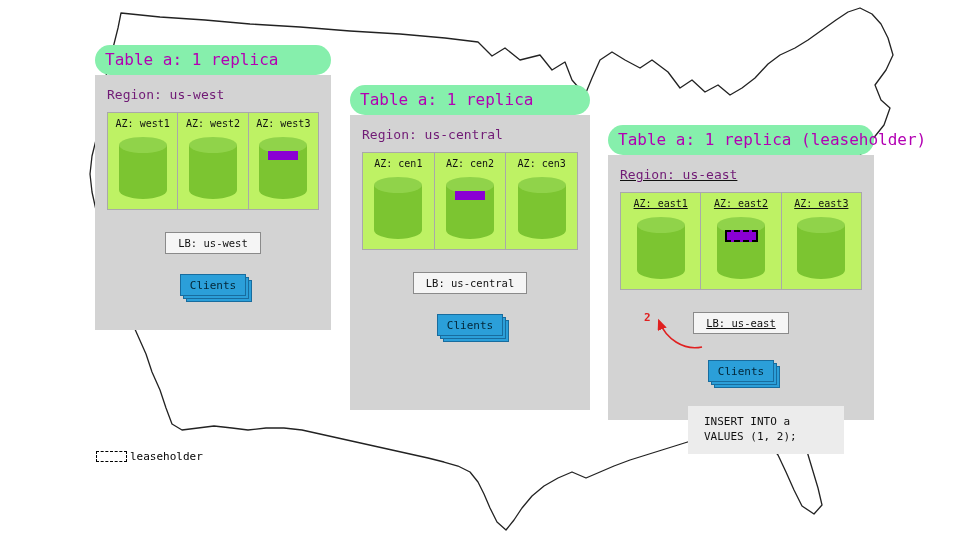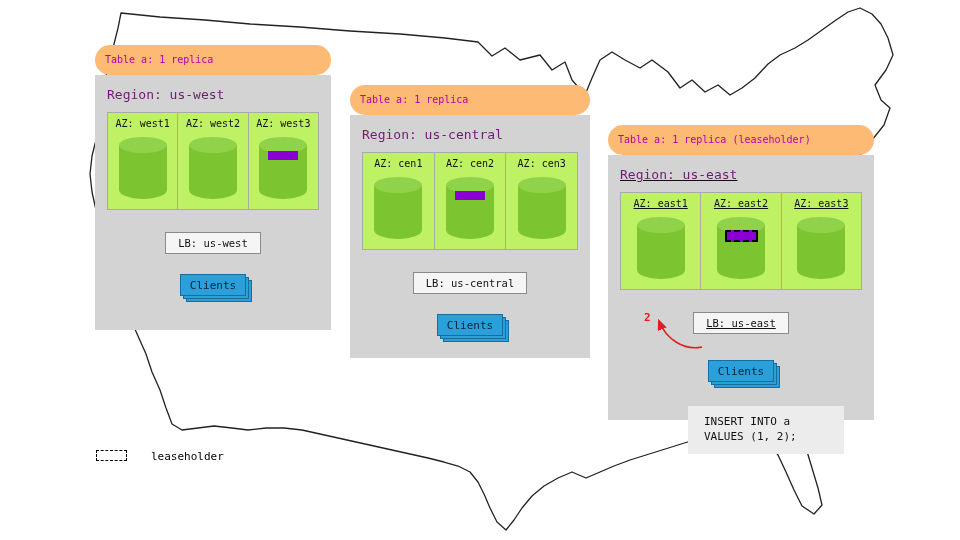--- a/index.html
+++ b/index.html
@@ -1,22 +1,22 @@
 <!DOCTYPE html>
 <html><head>
 <meta charset="utf-8">
 <style>
   html,body { margin:0; padding:0; background:#fff; }
   body { font-family: "DejaVu Sans Mono", "Liberation Mono", monospace; color:#111; }
   .canvas { position:relative; width:960px; height:540px; overflow:hidden; background:#fff; }
   .map-svg { position:absolute; left:0; top:0; }
 
   .panel { position:absolute; }
-  .panel-title { height:30px; line-height:30px; background:#fdba74; padding-left:10px;
-                 font-size:10px; color:#b300b3; white-space:nowrap;border-radius:15px; }
+  .panel-title { height:30px; line-height:30px; background:#86efac; padding-left:10px;
+                 font-size:16px; color:#b300b3; white-space:nowrap;border-radius:15px; }
   .panel-body { background:#d3d3d3; padding:8px 12px 0 12px; box-sizing:border-box; }
   .region-label { font-size:13px; color:#701a75; margin:4px 0 10px 0; }
 
   .az-row { display:flex; border:1px solid #a9a9a9; background:#bef264; height:96px; }
   .az-cell { flex:1; border-right:1px solid #a9a9a9; text-align:center; }
   .az-cell:last-child { border-right:none; }
   .az-label { font-size:10px; padding-top:5px; color:#111; white-space:nowrap; }
 
   .cyl { position:relative; width:48px; height:62px; margin:8px auto 0 auto; }
   .cyl-body { position:absolute; left:0; top:8px; width:48px; height:54px; background:#7cc531;
@@ -37,21 +37,21 @@
   .clients-face { position:absolute; left:0; top:0; width:66px; height:22px; background:#2b9fd9;
                   border:1px solid #186c9e; box-sizing:border-box; display:flex; align-items:center;
                   justify-content:center; font-size:11px; color:#032536; }
 
   .arrow-svg { position:absolute; left:20px; top:150px; pointer-events:none; }
   .step-label { position:absolute; left:36px; top:156px; color:#e02020; font-size:11px; font-weight:bold; }
 
   .insert-note { position:absolute; left:688px; top:406px; width:156px; height:48px; background:#ececec;
                  box-sizing:border-box; padding:8px 16px; font-size:11px; line-height:15px; }
 
-  .legend { position:absolute; left:96px; top:450px; display:flex; gap:24px; }
+  .legend { position:absolute; left:96px; top:450px; display:flex; align-items:center; gap:3px; }
   .legend-swatch { display:inline-block; width:29px; height:9px; border:1.5px dashed #000; background:#fff; }
   .legend-label { font-size:11px; color:#000; }
 </style>
 </head>
 <body>
 
 <div class="canvas">
 
   <svg class="map-svg" width="960" height="540" viewBox="0 0 960 540">
     <path d="M121,13 L160,17 L205,20 L250,24 L300,27 L350,31 L400,34 L445,38 L478,42 L492,56 L505,48 L520,60 L540,55 L552,70 L565,62 L572,80 L585,95 L592,78 L600,60 L612,52 L625,60 L640,68 L652,60 L668,72 L680,88 L692,80 L705,92 L718,85 L730,95 L742,88 L755,78 L768,64 L780,55 L795,48 L808,40 L822,30 L836,20 L848,12 L860,8 L872,14 L881,24 L888,38 L893,55 L886,70 L875,85 L881,100 L890,108 L884,125 L872,140 L860,155 L848,170 L838,185 L828,200 L820,215 L812,230 L806,248 L800,265 L796,282 L790,300 L786,318 L782,336 L780,355 L778,372 L782,390 L790,408 L798,428 L806,448 L812,468 L818,488 L822,505 L814,514 L802,506 L794,490 L786,472 L778,455 L768,442 L756,432 L742,426 L726,430 L710,436 L694,440 L678,445 L662,450 L646,455 L630,460 L614,466 L600,472 L586,478 L572,472 L558,478 L544,486 L532,496 L522,508 L514,520 L506,530 L497,522 L490,508 L484,494 L478,482 L470,472 L458,466 L444,462 L428,458 L410,454 L392,450 L374,446 L356,442 L338,438 L320,434 L302,430 L284,428 L266,428 L248,430 L232,428 L214,426 L198,428 L182,430 L172,424 L166,408 L160,390 L152,372 L146,354 L138,336 L130,318 L124,300 L118,282 L112,264 L106,246 L100,228 L96,210 L92,192 L90,174 L92,156 L96,140 L100,124 L96,108 L100,92 L106,76 L110,60 L114,44 L118,28 Z" fill="#ffffff" stroke="#222222" stroke-width="1.3" stroke-linejoin="round"></path>
@@ -93,21 +93,21 @@
         <div class="clients-layer l1"></div>
         <div class="clients-face">Clients</div>
       </div>
     </div>
   </section>
 
   <section class="panel" style="left:350px; top:85px; width:240px;">
     <header class="panel-title">
       <span>Table a: 1 replica</span>
     </header>
-    <div class="panel-body" style="height:243px;">
+    <div class="panel-body" style="height:295px;">
       <div class="region-label">Region: us-central</div>
       <div class="az-row">
         <div class="az-cell">
           <div class="az-label">AZ: cen1</div>
           <div class="cyl">
             <div class="cyl-body"></div>
             <div class="cyl-top"></div>
           </div>
         </div>
         <div class="az-cell">

